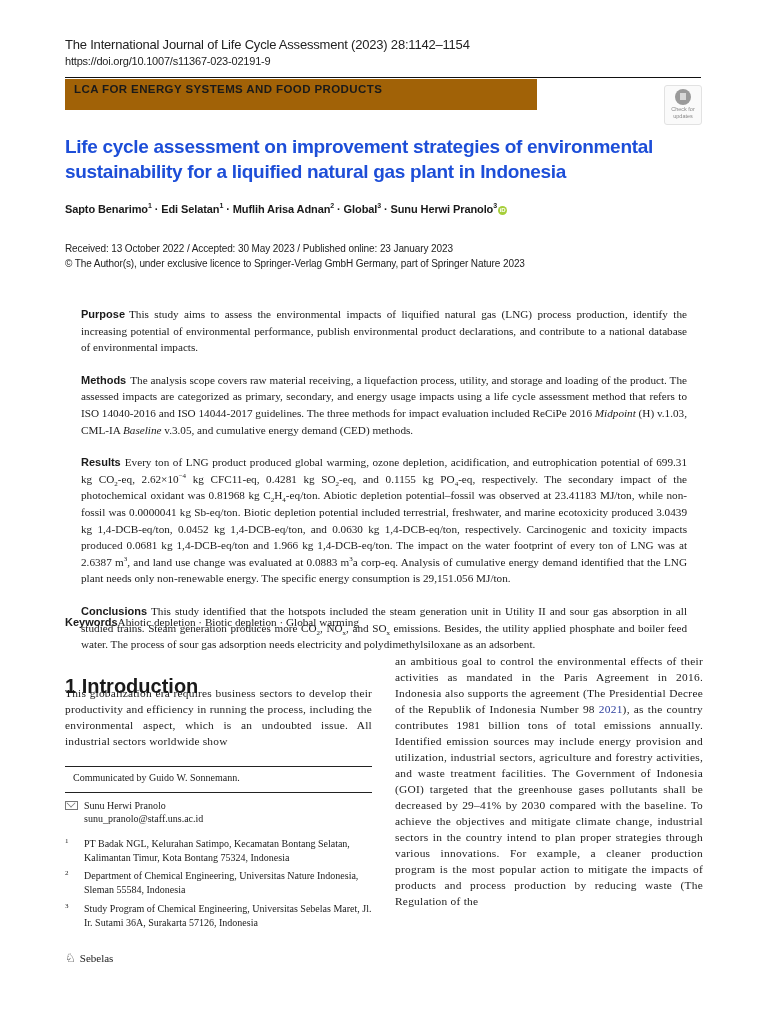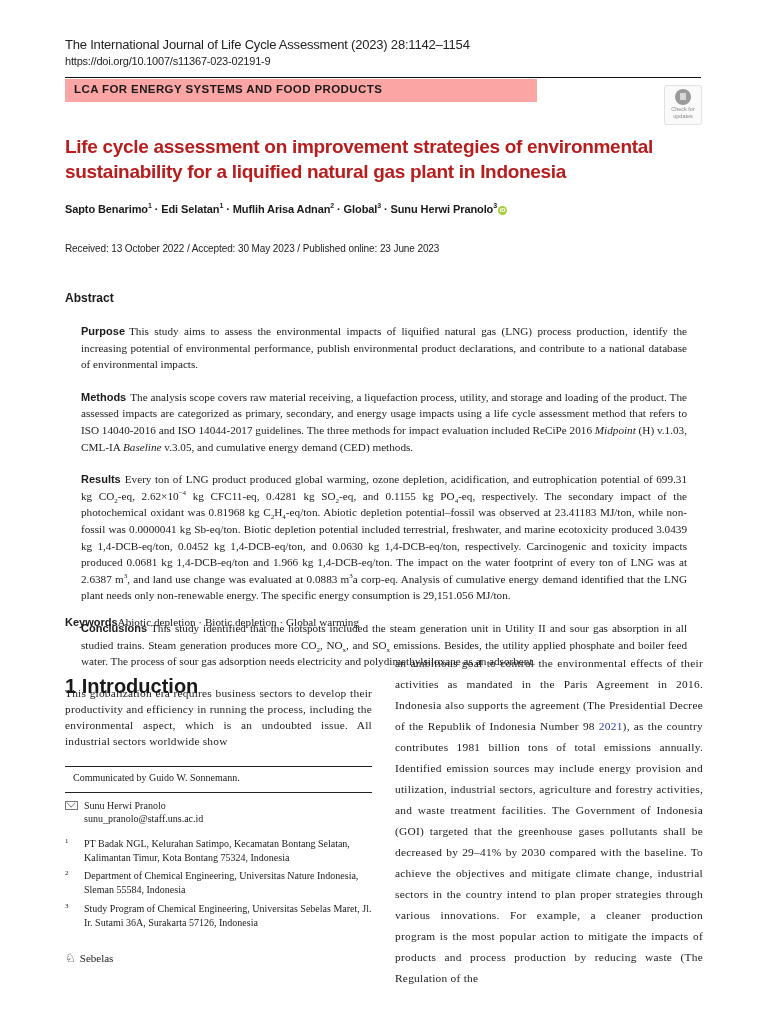--- a/index.html
+++ b/index.html
@@ -4,49 +4,49 @@
 <style>
   html, body { margin: 0; padding: 0; background: #ffffff; }
   body { width: 768px; height: 1024px; position: relative; overflow: hidden; color: #1a1a1a; }
   .sans { font-family: "Liberation Sans", "DejaVu Sans", sans-serif; }
   .serif { font-family: "Liberation Serif", "DejaVu Serif", serif; }
 
   .journal-line { position: absolute; left: 65px; top: 37px; font-size: 13px; line-height: 16px; color: #222; letter-spacing: -0.2px; }
   .doi-line { position: absolute; left: 65px; top: 53px; font-size: 11px; line-height: 16px; color: #222; letter-spacing: -0.2px; }
 
   .top-rule { position: absolute; left: 65px; top: 77px; width: 636px; height: 1px; background: #111; }
-  .section-bar { position: absolute; left: 65px; top: 79px; width: 472px; height: 23px; background: #fca5a5; }
+  .section-bar { position: absolute; left: 65px; top: 79px; width: 472px; height: 31px; background: #a16207; }
   .section-bar span { position: absolute; left: 9px; top: 4px; font-size: 11.5px; font-weight: bold; letter-spacing: 0.4px; color: #1a1a1a; }
 
   .check-updates { position: absolute; left: 664px; top: 85px; width: 36px; height: 38px; border: 1px solid #e2e2e2; border-radius: 3px; background: #fafafa; text-align: center; }
   .check-updates .badge { width: 16px; height: 16px; border-radius: 50%; background: #9a9a9a; margin: 3px auto 0; position: relative; }
   .check-updates .badge::after { content: ""; position: absolute; left: 5px; top: 4px; width: 6px; height: 7px; background: #d8d8d8; }
   .check-updates .cu-text { font-size: 5.5px; line-height: 6px; color: #888; margin-top: 1px; }
 
-  .title { position: absolute; left: 65px; top: 134px; width: 600px; font-size: 19px; font-weight: bold; line-height: 25px; color: #b91c1c; letter-spacing: -0.3px; }
+  .title { position: absolute; left: 65px; top: 134px; width: 600px; font-size: 19px; font-weight: bold; line-height: 25px; color: #1d4ed8; letter-spacing: -0.3px; }
 
   .authors { position: absolute; left: 65px; top: 203px; font-size: 11px; font-weight: bold; color: #1a1a1a; letter-spacing: -0.1px; }
   .authors sup { font-size: 7px; vertical-align: super; line-height: 0; }
   .orcid { display: inline-block; width: 9px; height: 9px; border-radius: 50%; background: #a6ce39; color: #fff; font-size: 6px; line-height: 9px; text-align: center; vertical-align: 1px; margin-left: 1px; }
 
   .dates { position: absolute; left: 65px; top: 241px; font-size: 10px; line-height: 15px; color: #222; letter-spacing: -0.1px; }
 
   .abstract { position: absolute; left: 65px; top: 290px; width: 638px; }
   .abstract h2 { margin: 0 0 0 0; font-size: 12px; font-weight: bold; line-height: 17px; }
   .abstract p { margin: 16px; font-size: 11.2px; line-height: 16.6px; text-align: justify; color: #1a1a1a; }
   .abstract .label { font-family: "Liberation Sans", "DejaVu Sans", sans-serif; font-weight: bold; font-size: 11px; margin-right: 4px; }
   .abstract sub, .abstract sup { font-size: 7px; line-height: 0; }
 
   .keywords { position: absolute; left: 65px; top: 614px; font-size: 11.2px; line-height: 16px; }
   .keywords .label { font-family: "Liberation Sans", "DejaVu Sans", sans-serif; font-weight: bold; font-size: 11px; margin-right: 0; }
 
   .intro-heading { position: absolute; left: 65px; top: 675px; font-size: 20px; font-weight: bold; }
 
   .col-left { position: absolute; left: 65px; top: 685px; width: 307px; font-size: 11.4px; line-height: 16px; text-align: justify; letter-spacing: 0.2px; }
-  .col-right { position: absolute; left: 395px; top: 653px; width: 308px; font-size: 11.4px; line-height: 21px; text-align: justify; letter-spacing: 0.25px; }
+  .col-right { position: absolute; left: 395px; top: 653px; width: 308px; font-size: 11.4px; line-height: 16px; text-align: justify; letter-spacing: 0.25px; }
   .col-right .cite { color: #2a3c9c; }
 
   .fn-rule1 { position: absolute; left: 65px; top: 766px; width: 307px; height: 1px; background: #222; }
   .communicated { position: absolute; left: 65px; top: 772px; font-size: 10px; margin-left: 8px; }
   .fn-rule2 { position: absolute; left: 65px; top: 792px; width: 307px; height: 1px; background: #222; }
 
   .corr { position: absolute; left: 65px; top: 799px; font-size: 10px; line-height: 13px; }
   .corr .mail { position: absolute; left: 0; top: 2px; width: 11px; height: 7px; border: 1px solid #777; }
   .corr .mail::before { content: ""; position: absolute; left: 1px; top: -3px; width: 7px; height: 7px; border-right: 1px solid #777; border-bottom: 1px solid #777; transform: rotate(45deg) scale(0.8); }
   .corr .txt { position: absolute; left: 19px; top: 0; white-space: nowrap; }
@@ -75,25 +75,25 @@
   <div class="cu-text">updates</div>
 </div>
 
 <div class="title sans">Life cycle assessment on improvement strategies of environmental sustainability for a liquified natural gas plant in Indonesia</div>
 
 <div class="authors sans">
   <span>Sapto Benarimo</span><sup>1</sup><span> · </span><span>Edi Selatan</span><sup>1</sup><span> · </span><span>Muflih Arisa Adnan</span><sup>2</sup><span> · </span><span>Global</span><sup>3</sup><span> · </span><span>Sunu Herwi Pranolo</span><sup>3</sup><span class="orcid">iD</span>
 </div>
 
 <div class="dates sans">
-  <div>Received: 13 October 2022 / Accepted: 30 May 2023 / Published online: 23 June 2023</div>
+  <div>Received: 13 October 2022 / Accepted: 30 May 2023 / Published online: 23 January 2023</div>
+  <div>© The Author(s), under exclusive licence to Springer-Verlag GmbH Germany, part of Springer Nature 2023</div>
 </div>
 
 <div class="abstract">
-  <h2 class="sans">Abstract</h2>
   <p class="serif"><span class="label">Purpose</span><span>This study aims to assess the environmental impacts of liquified natural gas (LNG) process production, identify the increasing potential of environmental performance, publish environmental product declarations, and contribute to a national database of environmental impacts.</span></p>
   <p class="serif"><span class="label">Methods</span><span>The analysis scope covers raw material receiving, a liquefaction process, utility, and storage and loading of the product. The assessed impacts are categorized as primary, secondary, and energy usage impacts using a life cycle assessment method that refers to ISO 14040-2016 and ISO 14044-2017 guidelines. The three methods for impact evaluation included ReCiPe 2016 </span><i>Midpoint</i><span> (H) v.1.03, CML-IA </span><i>Baseline</i><span> v.3.05, and cumulative energy demand (CED) methods.</span></p>
   <p class="serif"><span class="label">Results</span><span>Every ton of LNG product produced global warming, ozone depletion, acidification, and eutrophication potential of 699.31 kg CO</span><sub>2</sub><span>-eq, 2.62×10</span><sup>−4</sup><span> kg CFC11-eq, 0.4281 kg SO</span><sub>2</sub><span>-eq, and 0.1155 kg PO</span><sub>4</sub><span>-eq, respectively. The secondary impact of the photochemical oxidant was 0.81968 kg C</span><sub>2</sub><span>H</span><sub>4</sub><span>-eq/ton. Abiotic depletion potential–fossil was observed at 23.41183 MJ/ton, while non-fossil was 0.0000041 kg Sb-eq/ton. Biotic depletion potential included terrestrial, freshwater, and marine ecotoxicity produced 3.0439 kg 1,4-DCB-eq/ton, 0.0452 kg 1,4-DCB-eq/ton, and 0.0630 kg 1,4-DCB-eq/ton, respectively. Carcinogenic and toxicity impacts produced 0.0681 kg 1,4-DCB-eq/ton and 1.966 kg 1,4-DCB-eq/ton. The impact on the water footprint of every ton of LNG was at 2.6387 m</span><sup>3</sup><span>, and land use change was evaluated at 0.0883 m</span><sup>3</sup><span>a corp-eq. Analysis of cumulative energy demand identified that the LNG plant needs only non-renewable energy. The specific energy consumption is 29,151.056 MJ/ton.</span></p>
   <p class="serif"><span class="label">Conclusions</span><span>This study identified that the hotspots included the steam generation unit in Utility II and sour gas absorption in all studied trains. Steam generation produces more CO</span><sub>2</sub><span>, NO</span><sub>x</sub><span>, and SO</span><sub>x</sub><span> emissions. Besides, the utility applied phosphate and boiler feed water. The process of sour gas adsorption needs electricity and polydimethylsiloxane as an adsorbent.</span></p>
 </div>
 
 <div class="keywords serif">
   <span class="label">Keywords</span><span>Abiotic depletion · Biotic depletion · Global warming</span>
 </div>
 

